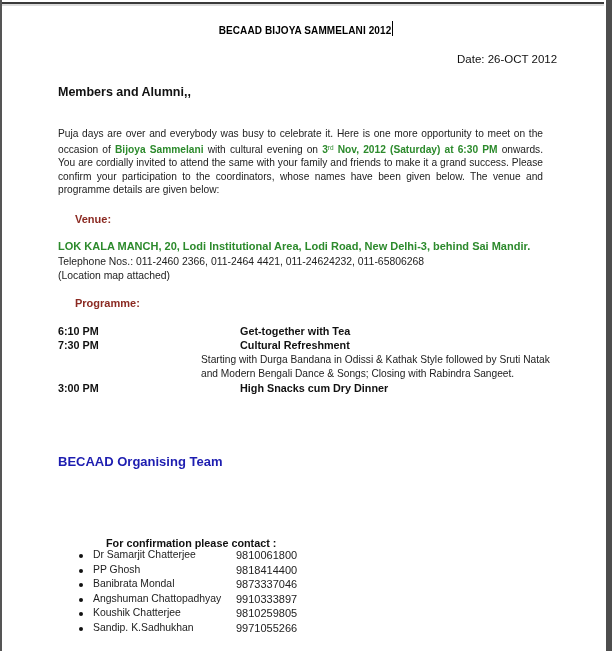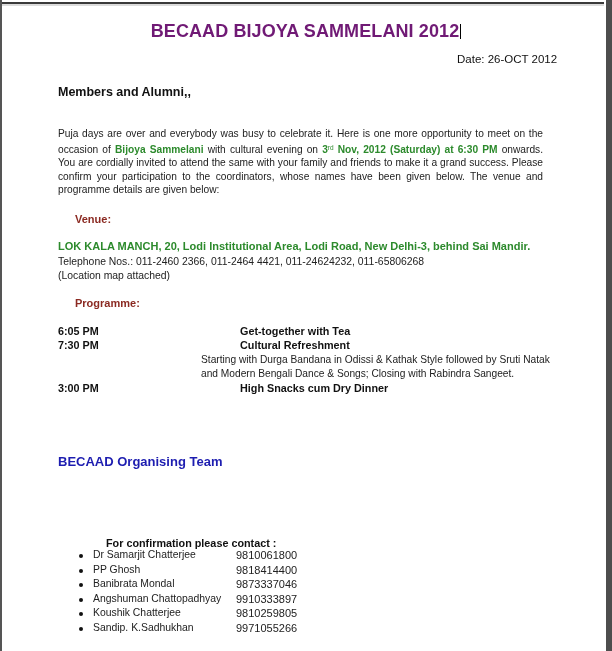--- a/index.html
+++ b/index.html
@@ -10,21 +10,21 @@
     color: #111;
   }
   .frame-top { position: absolute; left: 0; top: 2px; width: 604px; height: 2px; background: #3a3a3a; }
   .frame-top2 { position: absolute; left: 0; top: 4px; width: 604px; height: 2px; background: #dcdcdc; }
   .frame-left { position: absolute; left: 0; top: 0; width: 2px; height: 651px; background: #555; }
   .frame-right { position: absolute; right: 0; top: 0; width: 6px; height: 651px; background: #4d4d4d; }
   .page { position: absolute; left: 0; top: 0; width: 606px; height: 651px; }
 
   .title {
     position: absolute; left: 0; width: 612px; top: 21px; text-align: center;
-    font-weight: bold; font-size: 18px; color: #701a75; letter-spacing: 0.1px;
+    font-weight: bold; font-size: 10px; color: #000000; letter-spacing: 0.1px;
   }
   .caret { display: inline-block; width: 1px; height: 15px; background: #000; vertical-align: -2px; margin-left: 1px; }
   .date { position: absolute; left: 457px; top: 53px; font-size: 11.5px; color: #111; }
   .salutation { position: absolute; left: 58px; top: 85px; font-size: 12.5px; font-weight: bold; }
 
   .para {
     position: absolute; left: 58px; top: 127px; width: 485px;
     font-size: 10.2px; line-height: 13.6px; text-align: justify; color: #222;
   }
   .green { color: #2c8a2c; font-weight: bold; }
@@ -69,21 +69,21 @@
   <div class="para"><span>Puja days are over and everybody was busy to celebrate it. Here is one more opportunity to meet on the occasion of </span><span class="green">Bijoya Sammelani</span><span> with cultural evening on </span><span class="green"><span>3</span><sup>rd</sup><span> Nov, 2012 (Saturday) at 6:30 PM</span></span><span> onwards. You are cordially invited to attend the same with your family and friends to make it a grand success.  Please confirm your participation to the coordinators, whose names have been given below.  The venue and programme details are given below:</span></div>
 
   <div class="section-label venue-label">Venue:</div>
   <div class="venue-addr">LOK KALA MANCH, 20, Lodi Institutional Area, Lodi Road, New Delhi-3, behind Sai Mandir.</div>
   <div class="venue-tel">Telephone Nos.: 011-2460 2366, 011-2464 4421, 011-24624232, 011-65806268</div>
   <div class="venue-map">(Location map attached)</div>
 
   <div class="section-label prog-label">Programme:</div>
 
   <div class="prog-row" style="top:325px;">
-    <span class="prog-time">6:05 PM</span>
+    <span class="prog-time">6:10 PM</span>
     <span class="prog-event">Get-together with Tea</span>
   </div>
   <div class="prog-row" style="top:339px;">
     <span class="prog-time">7:30 PM</span>
     <span class="prog-event">Cultural Refreshment</span>
     <div class="prog-desc">
       <div>Starting with Durga Bandana in Odissi &amp; Kathak Style followed by Sruti Natak</div>
       <div>and Modern Bengali Dance &amp; Songs; Closing with Rabindra Sangeet.</div>
     </div>
   </div>

